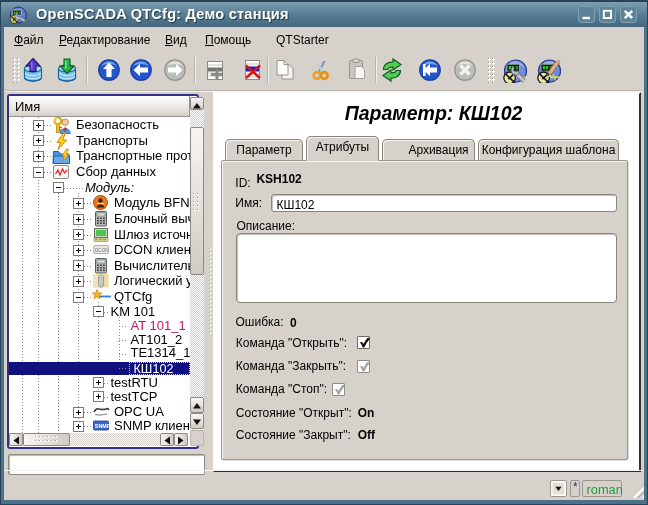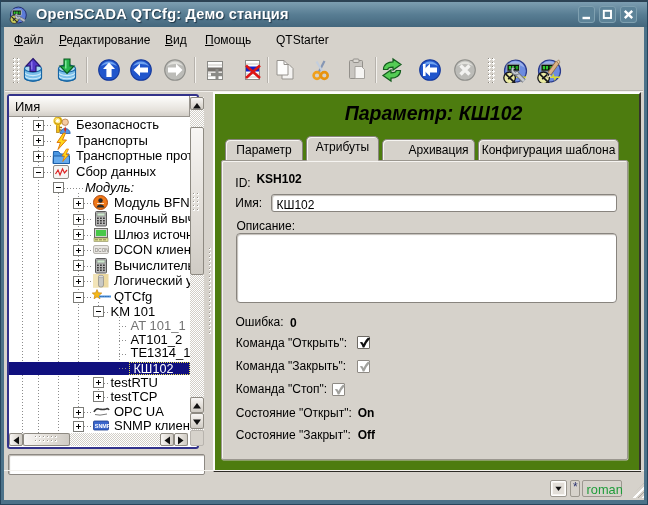--- a/index.html
+++ b/index.html
@@ -21,21 +21,21 @@
 .ebox{position:absolute;width:11px;height:11px;border:1px solid #7c7c78;background:#fff;}
 .ebox i{position:absolute;left:2px;top:4px;width:5px;height:1px;background:#000;}
 .ebox.pl b{position:absolute;left:4px;top:2px;width:1px;height:5px;background:#000;}
 .vd{position:absolute;width:1px;background-image:repeating-linear-gradient(to bottom,#8c8c8c 0 1px,rgba(0,0,0,0) 1px 3px);}
 .hd{position:absolute;height:1px;background-image:repeating-linear-gradient(to right,#8c8c8c 0 1px,rgba(0,0,0,0) 1px 3px);}
 .sb{position:absolute;background:linear-gradient(#f8f6f4,#e2ded8 55%,#cfcbc4);border:1px solid #8e8a82;border-radius:2px;}
 .sbh{background:linear-gradient(90deg,#f8f6f4,#e2ded8 55%,#cfcbc4);}
 .chk{position:absolute;background-image:repeating-conic-gradient(#ffffff 0% 25%,#d2cec7 0% 50%);background-size:2px 2px;}
 .dots{background-image:radial-gradient(circle at 1.2px 1.2px,#fdfdfc .9px,rgba(0,0,0,0) 1px),radial-gradient(circle at .8px .8px,#8e8a82 .9px,rgba(0,0,0,0) 1px);background-size:4px 4px;}
 #cmd{left:8px;top:454px;width:197px;height:21px;background:#fff;border:1px solid #8d8983;border-radius:2px;box-shadow:inset 1px 1px 1px #b8b4ae;}
-#rp{left:213px;top:92px;width:428px;height:380px;background:#4d7c0f;border-top:2px solid #fcfcfb;border-left:2px solid #fcfcfb;border-right:2px solid #35322c;border-bottom:2px solid #2e2b26;}
+#rp{left:213px;top:92px;width:428px;height:380px;background:#ffffff;border-top:2px solid #fcfcfb;border-left:2px solid #fcfcfb;border-right:2px solid #35322c;border-bottom:2px solid #2e2b26;}
 #rpt{position:absolute;left:0;top:8px;width:424px;text-align:center;font-size:19.5px;font-weight:bold;font-style:italic;letter-spacing:0px;}
 .tab{position:absolute;background:#d6d2cb;border:1px solid #88847d;border-bottom:none;border-radius:5px 5px 0 0;text-align:center;font-size:12px;box-shadow:inset 1px 1px 0 #f6f4f1;}
 #pane{position:absolute;left:6px;top:66px;width:407px;height:300px;background:#d6d2cb;border:1px solid #9b978f;border-radius:2px;box-shadow:inset 1px 1px 0 #f6f4f1,0.5px 0.5px 0 #c6c2bb;}
 .fl{position:absolute;white-space:nowrap;line-height:13px;}
 .inp{position:absolute;background:#fff;border:1px solid #88847e;border-radius:3px;box-shadow:inset 1px 1px 1px #c2beb8;}
 .cb{position:absolute;width:13px;height:13px;background:#fff;border:1px solid #6e6a64;border-radius:1px;}
 .sbx{position:absolute;top:480px;height:17px;border:1px solid #9b978f;border-radius:2px;}
 b{font-weight:bold;}
 #brdl{left:0;top:0;width:1px;height:505px;background:#26455c;}
 #brdl2{left:1px;top:27px;width:3px;height:473px;background:#4c7289;}
@@ -361,21 +361,21 @@
         <path d="M7 8.5 h12" stroke="#4a90d8" stroke-width="2"></path>
         <path d="M8 8.5 h10" stroke="#2a60a8" stroke-width=".7" stroke-dasharray="1.5 1"></path>
       </svg>
 <div class="tr0" style="left:105px;top:172px;color:#000">QTCfg</div>
 <div class="ebox" style="left:83.5px;top:189px">
         <i></i>
       </div>
 <div class="hd" style="left:95px;top:194.5px;width:5px"></div>
 <div class="tr0" style="left:101.5px;top:186.5px;color:#000">KM 101</div>
 <div class="hd" style="left:110px;top:209px;width:9px"></div>
-<div class="tr0" style="left:121.5px;top:201px;color:#737373">AT 101_1</div>
+<div class="tr0" style="left:121.5px;top:201px;color:#be185d">AT 101_1</div>
 <div class="hd" style="left:110px;top:223px;width:9px"></div>
 <div class="tr0" style="left:121.5px;top:215px;color:#000">AT101_2</div>
 <div class="hd" style="left:110px;top:237.3px;width:9px"></div>
 <div class="tr0" style="left:121.5px;top:228px;color:#000">TE1314_1</div>
 <div class="a" style="left:0;top:244.5px;width:181px;height:13.5px;background:#10107e"></div>
 <div class="hd" style="left:110px;top:251px;width:7px"></div>
 <div class="a" style="left:119.5px;top:244.5px;width:61.5px;height:13.5px;border:1px dotted #e8e04e;"><span style="position:relative;top:-0.5px;left:4px;color:#fff;font-size:12.6px;line-height:13px;">КШ102</span></div>
 <div class="ebox pl" style="left:83.5px;top:260.3px">
         <i></i>
         <b></b>

